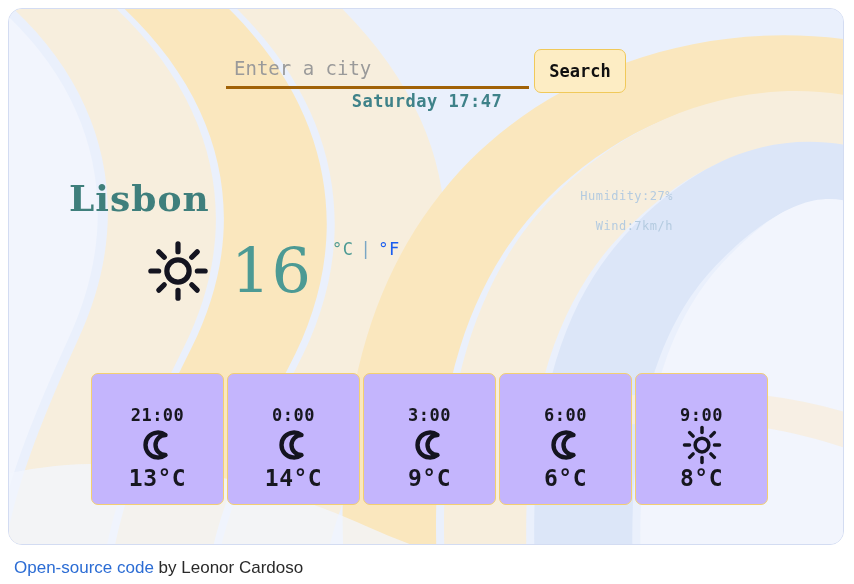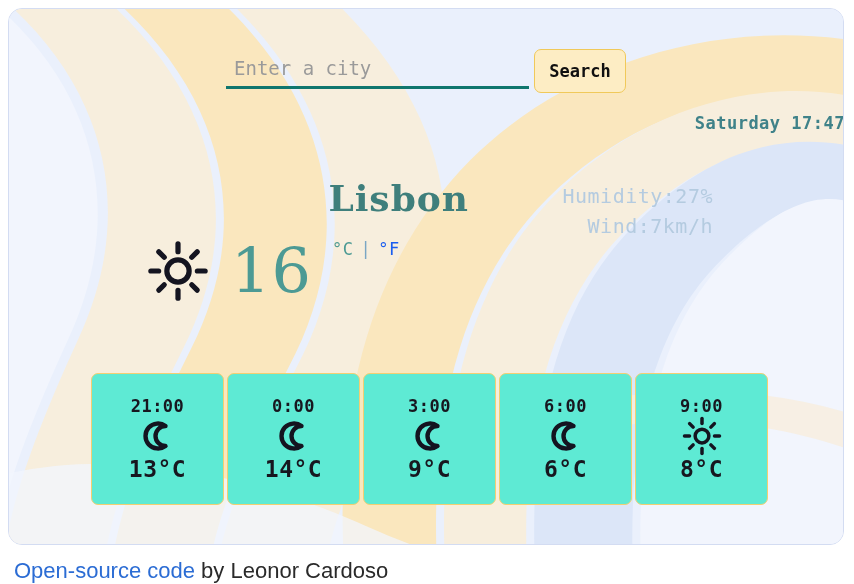--- a/index.html
+++ b/index.html
@@ -44,21 +44,21 @@
     height: 54px;
   }
   #search-input {
     position: absolute;
     left: 0;
     top: 4px;
     width: 303px;
     height: 36px;
     background: transparent;
     border: none;
-    border-bottom: 3px solid #0f766e;
+    border-bottom: 3px solid #a16207;
     outline: none;
     font-family: "DejaVu Sans Mono", "Liberation Mono", monospace;
     font-size: 19px;
     color: #4a4a4a;
     padding: 0 0 4px 8px;
     box-sizing: border-box;
   }
   #search-input::placeholder {
     color: #9a9a9a;
     opacity: 1;
@@ -75,36 +75,36 @@
     font-family: "DejaVu Sans Mono", "Liberation Mono", monospace;
     font-size: 17px;
     font-weight: bold;
     color: #101010;
     cursor: pointer;
     letter-spacing: 0px;
   }
   #datetime {
     position: absolute;
     left: 0px;
-    top: 104px;
+    top: 82px;
     width: 836px;
-    text-align: right;
+    text-align: center;
     font-size: 17px;
     font-weight: bold;
     color: #3f8289;
     letter-spacing: 0.5px;
   }
 
   
   #city-name {
     position: absolute;
     left: 60px;
     top: 168px;
     width: 400px;
-    text-align: right;
+    text-align: left;
     font-family: "DejaVu Serif", "Liberation Serif", serif;
     font-size: 36px;
     font-weight: bold;
     color: #3f7f7c;
     letter-spacing: 1px;
   }
   #temp-block {
     position: absolute;
     left: 138px;
     top: 222px;
@@ -145,50 +145,50 @@
   }
   #unit-fahrenheit {
     color: #1a5df0;
     text-decoration: none;
     cursor: pointer;
   }
 
   
   #conditions {
     position: absolute;
-    left: 436px;
+    left: 396px;
     top: 172px;
     width: 268px;
     text-align: right;
-    font-size: 20px;
+    font-size: 12px;
     line-height: 30px;
     color: #b4cbe0;
     letter-spacing: 0.5px;
   }
 
   
   #forecast {
     position: absolute;
     left: 82px;
     top: 364px;
     width: 680px;
     display: flex;
     gap: 1px;
   }
   .forecast-card {
     width: 133px;
     height: 132px;
-    background: #5eead4;
+    background: #c4b5fd;
     border: 1px solid #f3cf72;
     border-radius: 7px;
     margin-right: 2px;
     display: flex;
     flex-direction: column;
     align-items: center;
-    justify-content: center;
+    justify-content: flex-end;
     padding: 12px 0 13px 0;
     box-sizing: border-box;
   }
   .forecast-card:last-child { margin-right: 0; }
   .fc-time {
     font-size: 17px;
     font-weight: bold;
     color: #17171f;
     letter-spacing: 0.5px;
   }
@@ -202,21 +202,21 @@
     color: #17171f;
     letter-spacing: 0.5px;
   }
 
   
   #footer {
     position: absolute;
     left: 14px;
     top: 558px;
     font-family: "Liberation Sans", "DejaVu Sans", sans-serif;
-    font-size: 22px;
+    font-size: 17px;
     color: #2a2a2a;
   }
   #footer-link {
     color: #2b6cd4;
     text-decoration: none;
     cursor: pointer;
   }
 </style>
 </head>
 <body>

